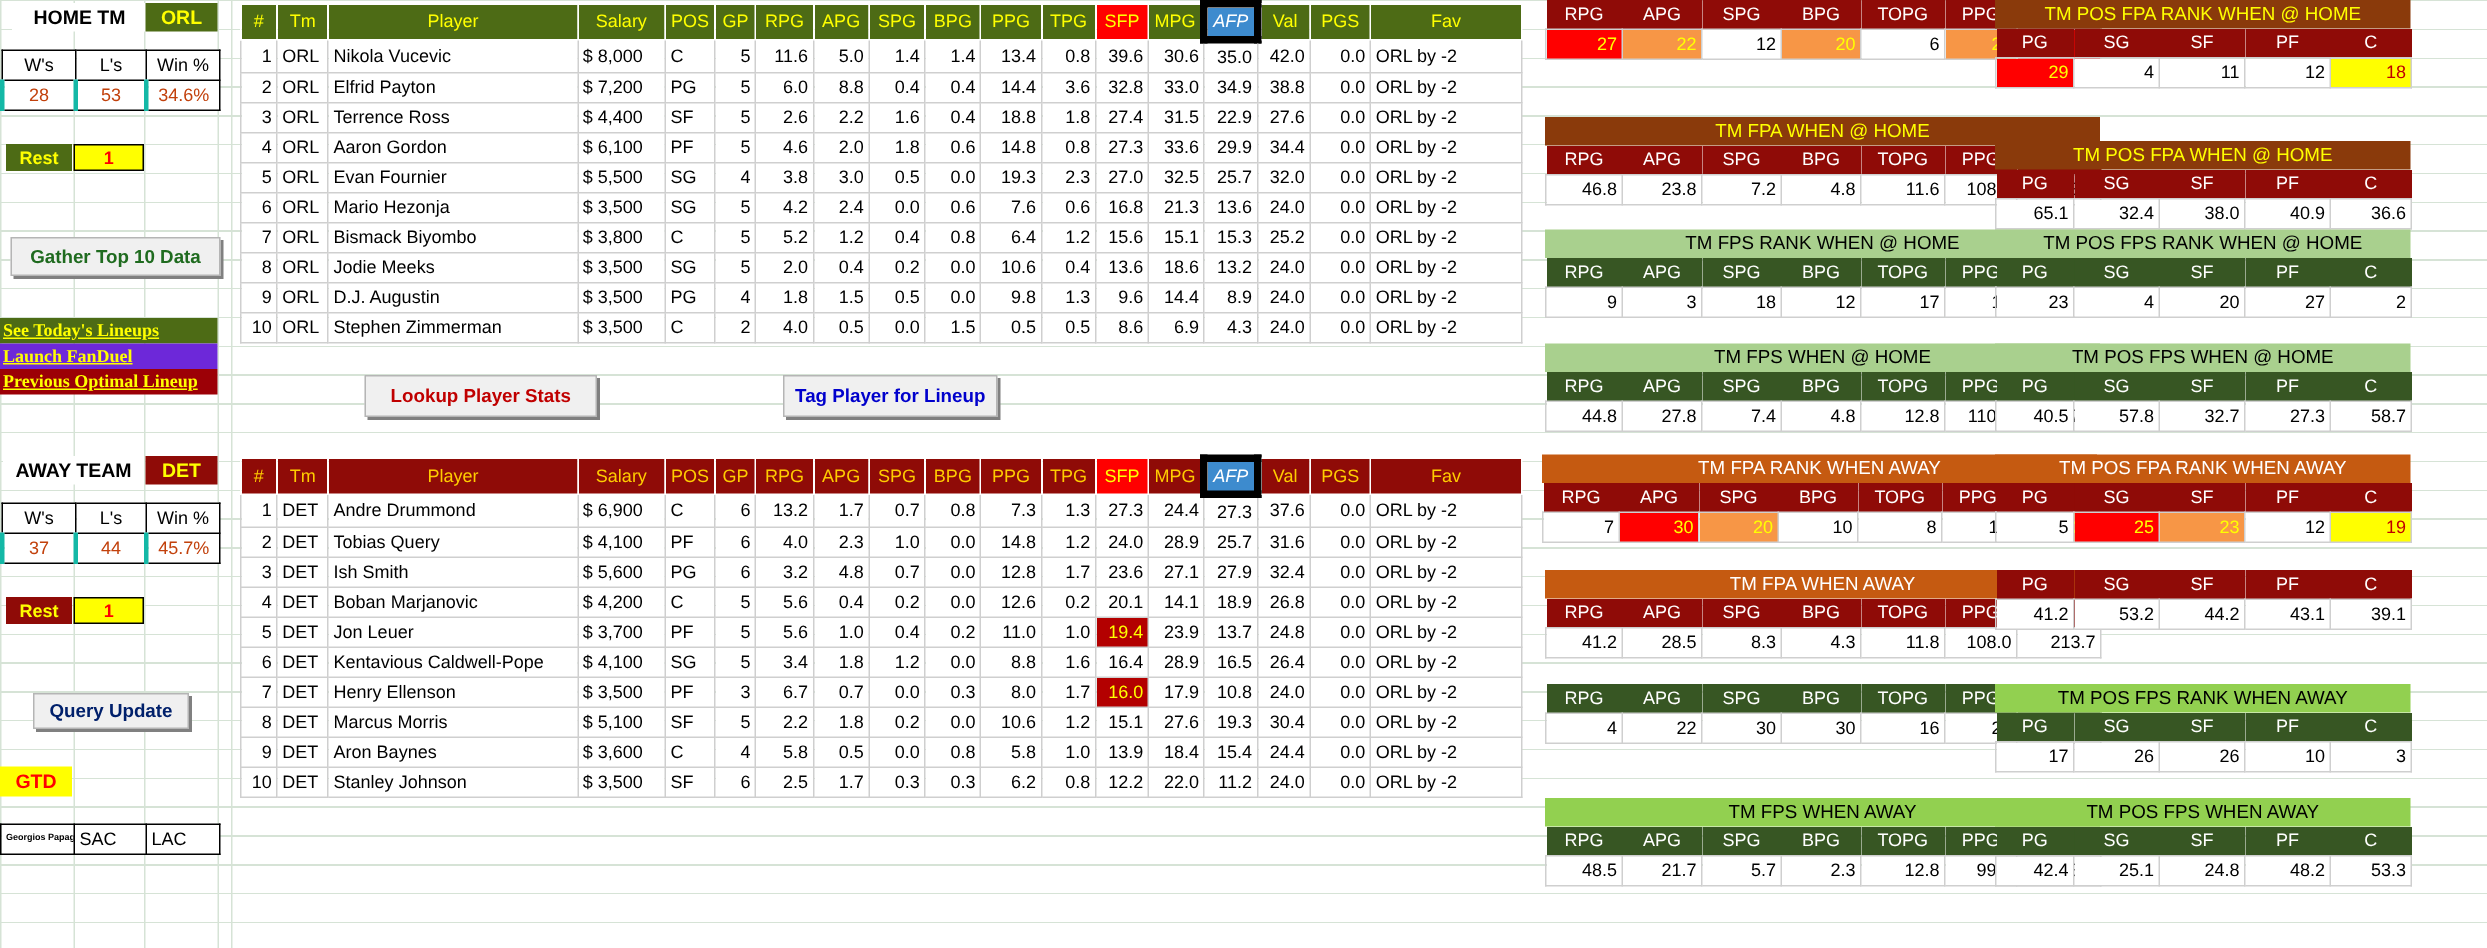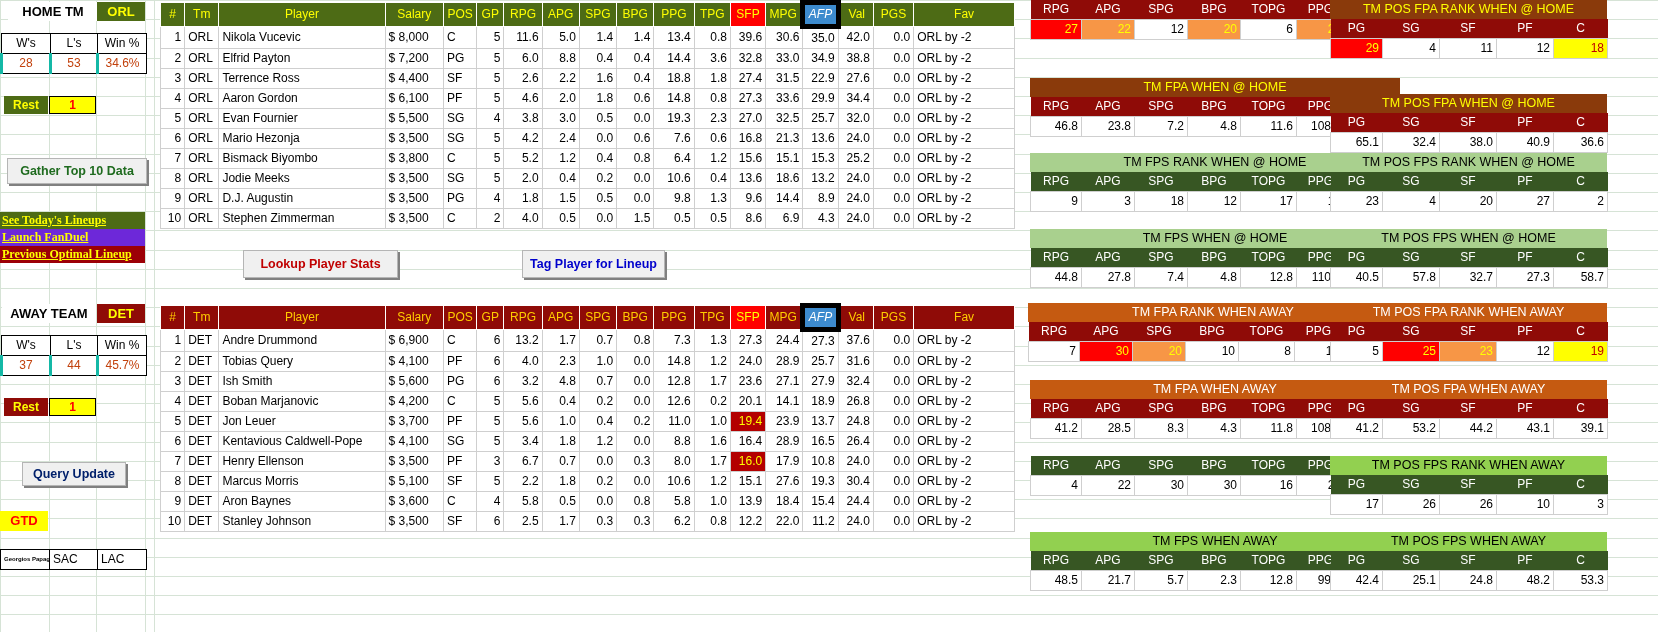--- a/index.html
+++ b/index.html
@@ -1119,21 +1119,20 @@
               <td class="datacell num pv">5</td>
               <td class="datacell num cell-red">25</td>
               <td class="datacell num cell-orange">23</td>
               <td class="datacell num pv">12</td>
               <td class="datacell num cell-yellow">19</td>
             </tr>
           </tbody>
         </table>
       </div>
       <div class="panel" style="left: 1330px; top: 380px; width: 277px;">
-        <div class="panel-title pt-orange">TM POS FPA WHEN AWAY</div>
         <table class="tbl" style="width:100%">
           <colgroup>
             <col style="width:52px">
             <col style="width:57px">
             <col style="width:57px">
             <col style="width:57px">
             <col style="width:54px">
           </colgroup>
           <tbody>
             <tr>

